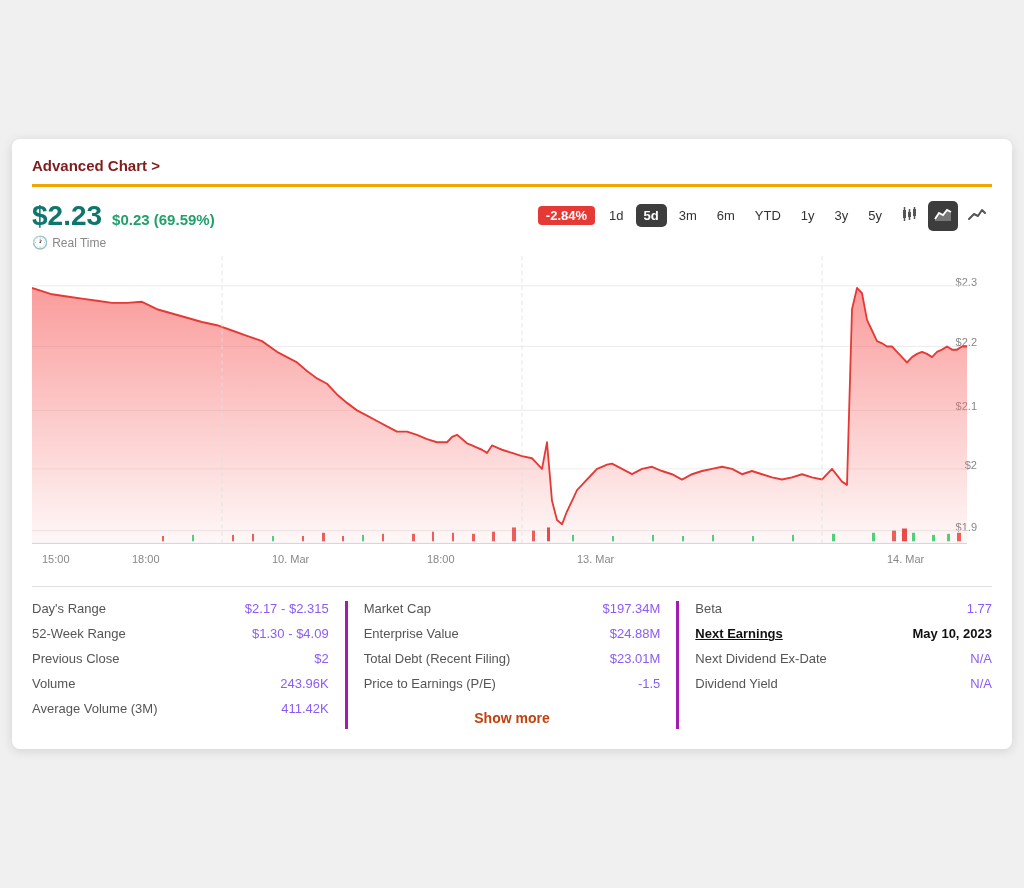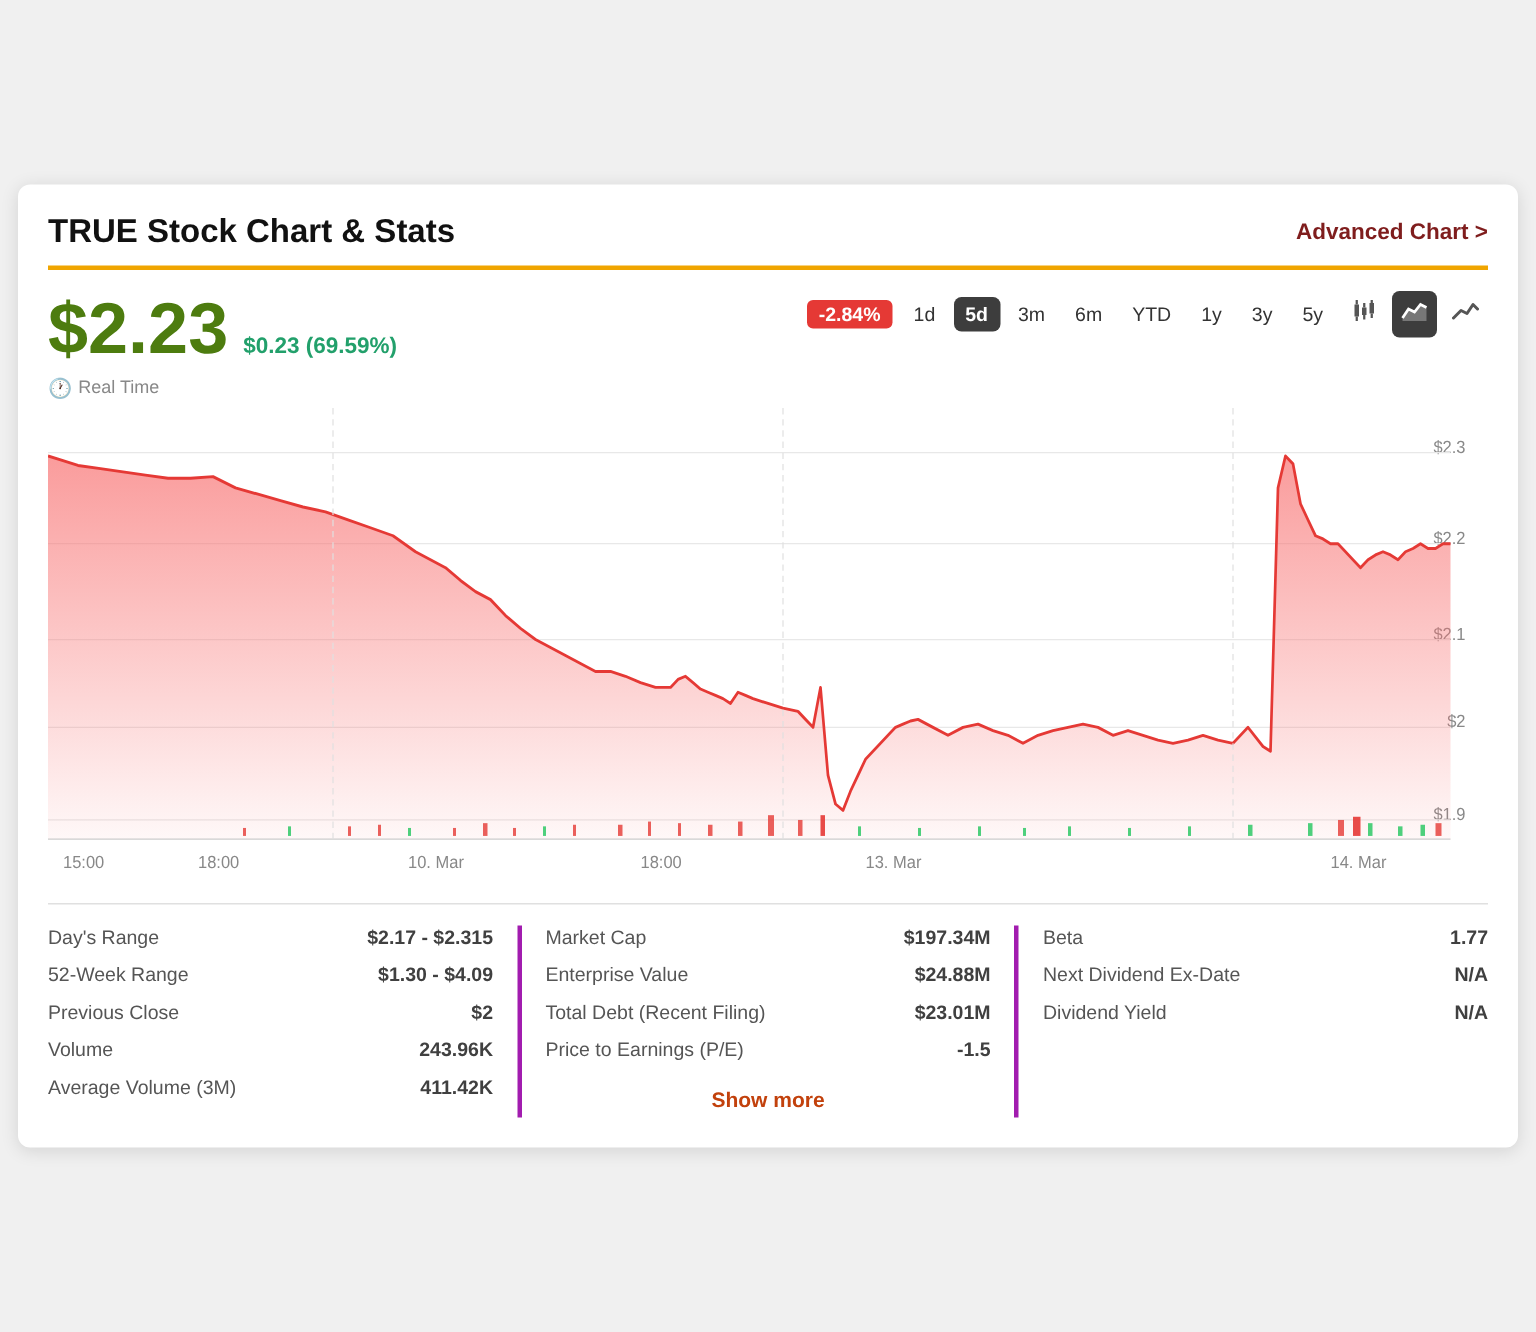--- a/index.html
+++ b/index.html
@@ -41,23 +41,23 @@
     }
     
     .price-controls-row {
       display: flex;
       align-items: flex-start;
       justify-content: space-between;
       margin-bottom: 6px;
     }
     .price-block { display: flex; flex-direction: column; }
     .price-main {
-      font-size: 48px;
+      font-size: 28px;
       font-weight: 800;
-      color: #4d7c0f;
+      color: #0f766e;
       line-height: 1.1;
     }
     .price-change {
       font-size: 15px;
       color: #22a06b;
       font-weight: 600;
       margin-left: 6px;
     }
     .price-sub { display: flex; align-items: center; gap: 4px; margin-top: 4px; }
     .realtime-label {
@@ -143,22 +143,22 @@
       justify-content: space-between;
       align-items: baseline;
       margin-bottom: 10px;
     }
     .stat-label {
       font-size: 13px;
       color: #555;
     }
     .stat-value {
       font-size: 13px;
-      font-weight: 700;
-      color: #404040;
+      font-weight: 400;
+      color: #8b5cf6;
       text-align: right;
     }
     .show-more-row {
       text-align: center;
       padding-top: 8px;
       padding-bottom: 2px;
     }
     .show-more-btn {
       background: none;
       border: none;
@@ -179,21 +179,20 @@
       font-weight: 700;
       color: #111;
     }
   </style>
 </head>
 <body>
 
 <div class="card">
 
   <div class="header">
-    <span class="header-title">TRUE Stock Chart &amp; Stats</span>
     <a class="advanced-chart-link">Advanced Chart &gt;</a>
   </div>
 
   <div class="price-controls-row">
     <div class="price-block">
       <div style="display:flex;align-items:baseline;gap:4px;">
         <span class="price-main">$2.23</span>
         <span class="price-change">$0.23 (69.59%)</span>
       </div>
       <div class="price-sub">
@@ -401,20 +400,24 @@
         <button class="show-more-btn">Show more</button>
       </div>
     </div>
 
     <div class="stats-col">
       <div class="stat-row">
         <span class="stat-label">Beta</span>
         <span class="stat-value">1.77</span>
       </div>
       <div class="stat-row">
+        <span class="underline-link" style="cursor:pointer;">Next Earnings</span>
+        <span class="next-earnings-val">May 10, 2023</span>
+      </div>
+      <div class="stat-row">
         <span class="stat-label">Next Dividend Ex-Date</span>
         <span class="stat-value">N/A</span>
       </div>
       <div class="stat-row">
         <span class="stat-label">Dividend Yield</span>
         <span class="stat-value">N/A</span>
       </div>
     </div>
   </div>
 </div>

